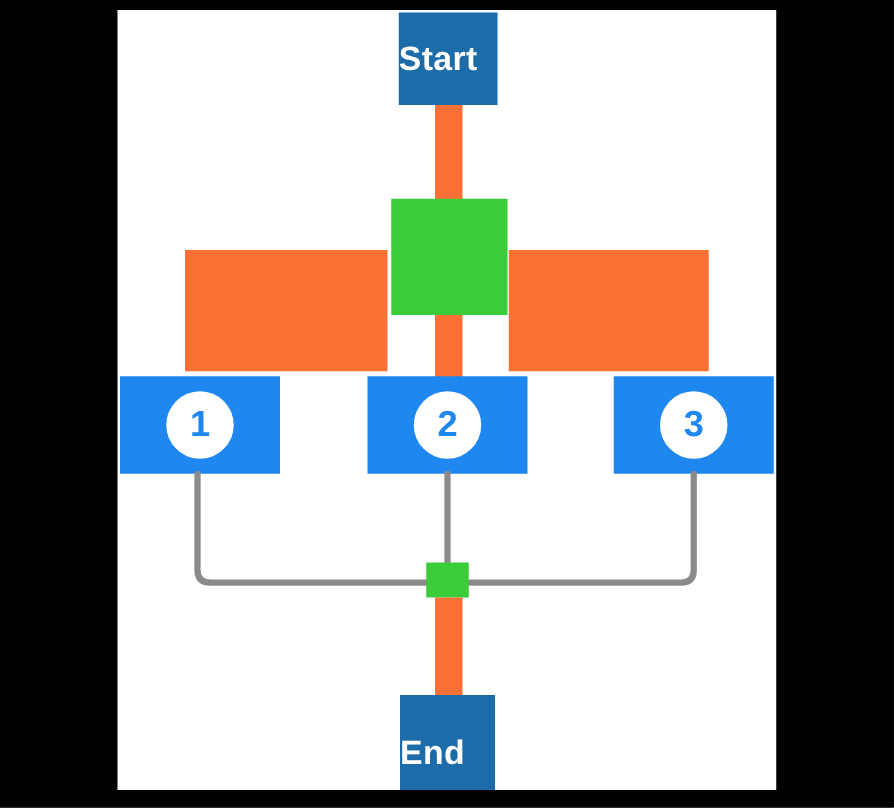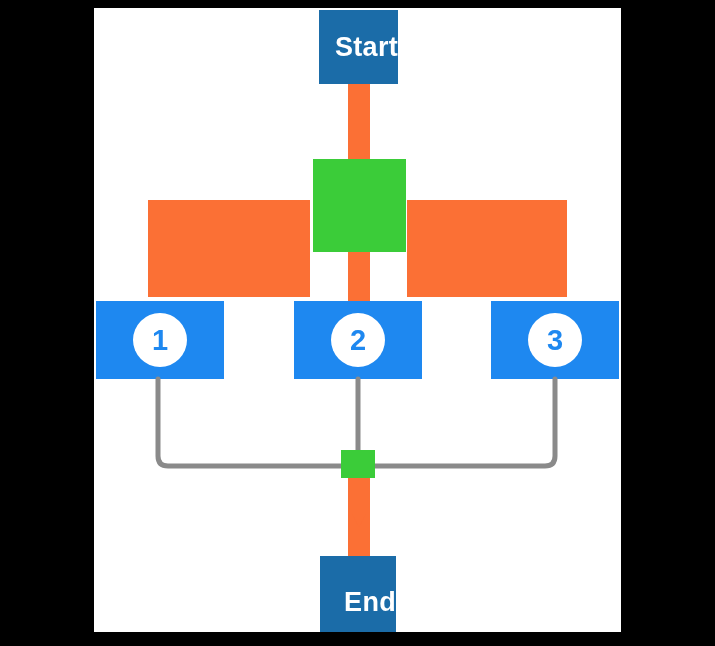--- a/index.html
+++ b/index.html
@@ -27,21 +27,21 @@
   }
   .node {
     position: absolute;
     box-sizing: border-box;
   }
   .terminator {
     background: #1B6CA8;
     color: #ffffff;
     display: flex;
     align-items: center;
-    justify-content: flex-end;
+    justify-content: flex-start;
     font-size: 27px;
     font-weight: bold;
     letter-spacing: 0.3px;
   }
   .decision {
     background: #3BCC39;
   }
   .merge {
     background: #3BCC39;
   }

